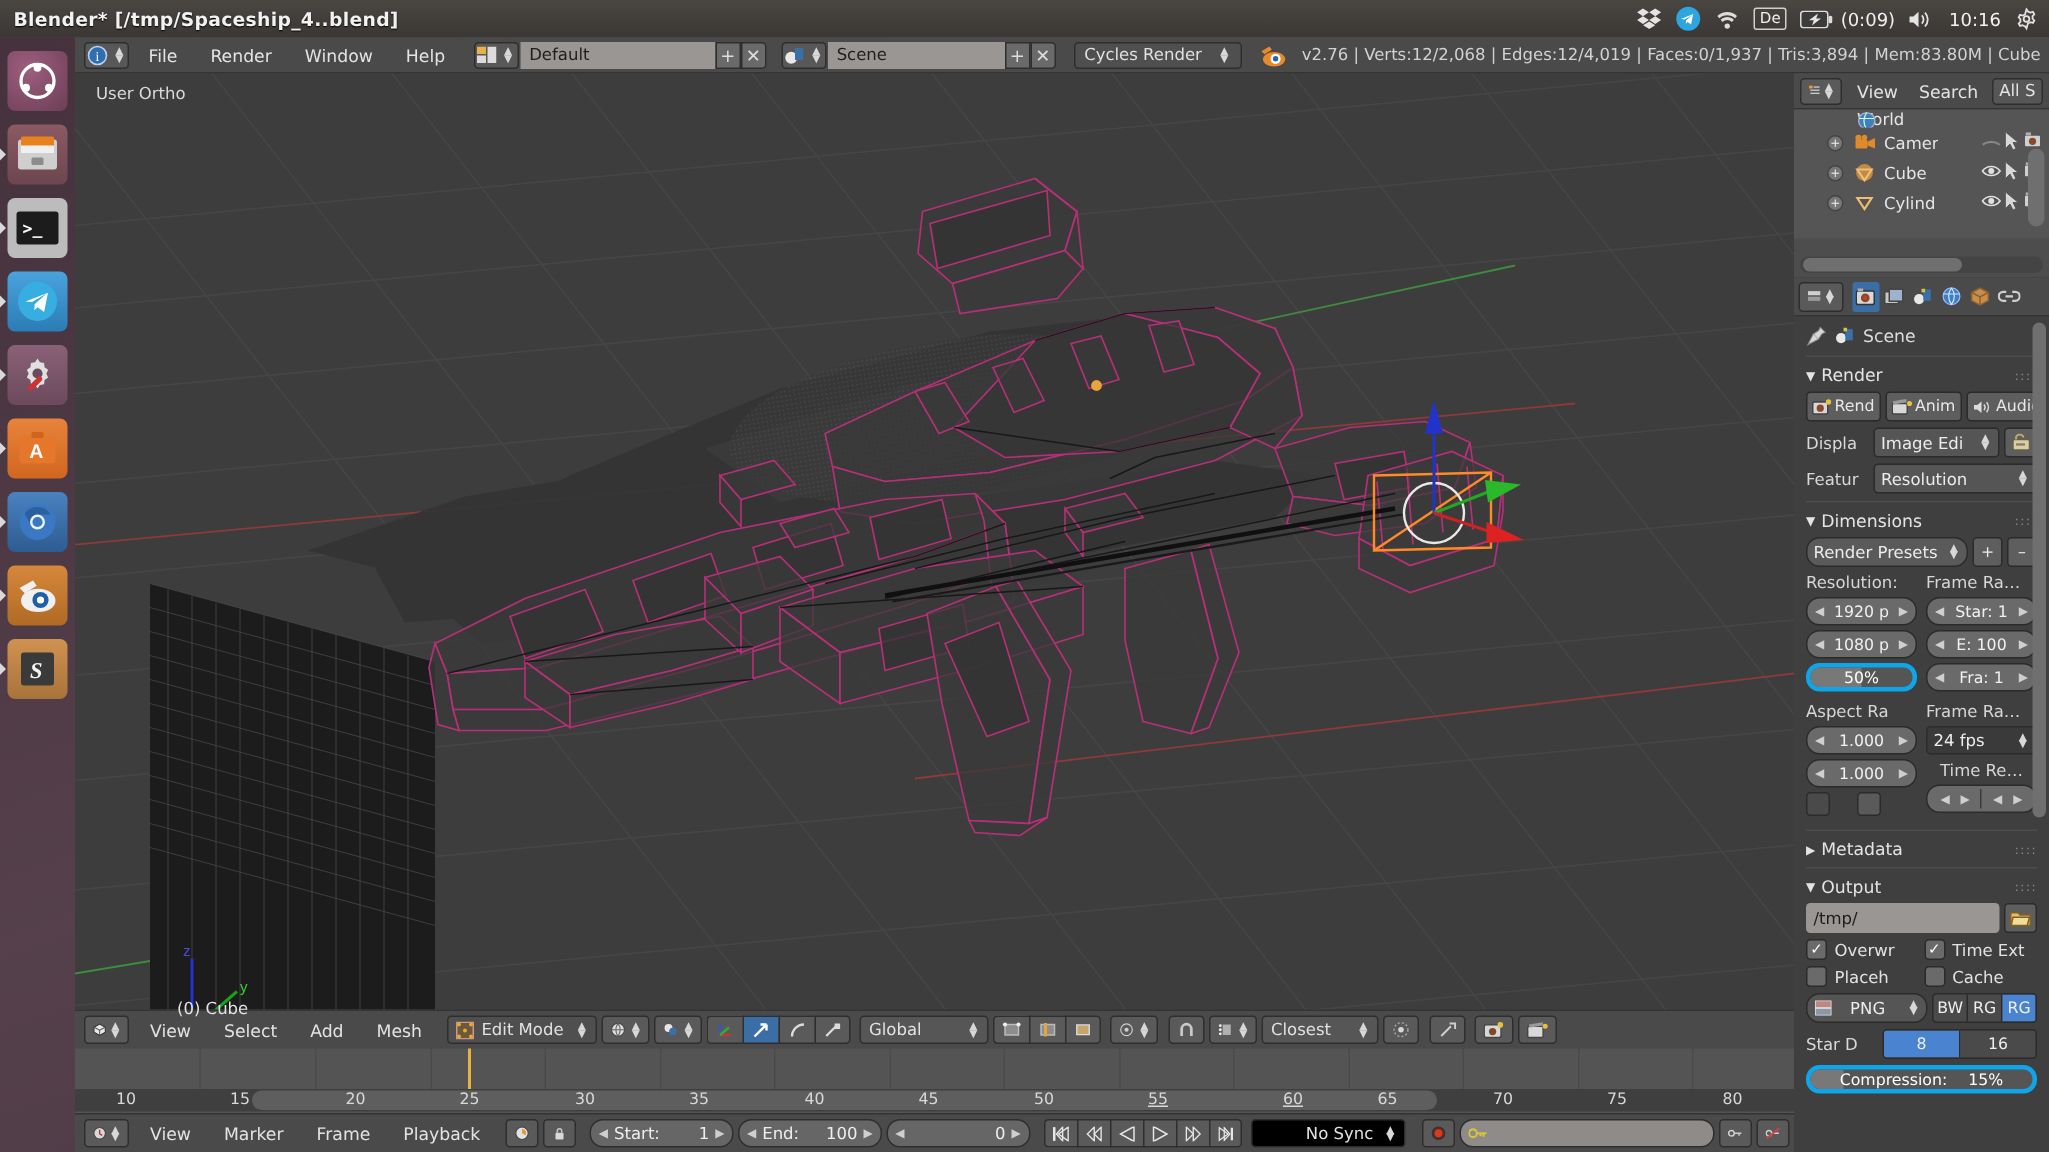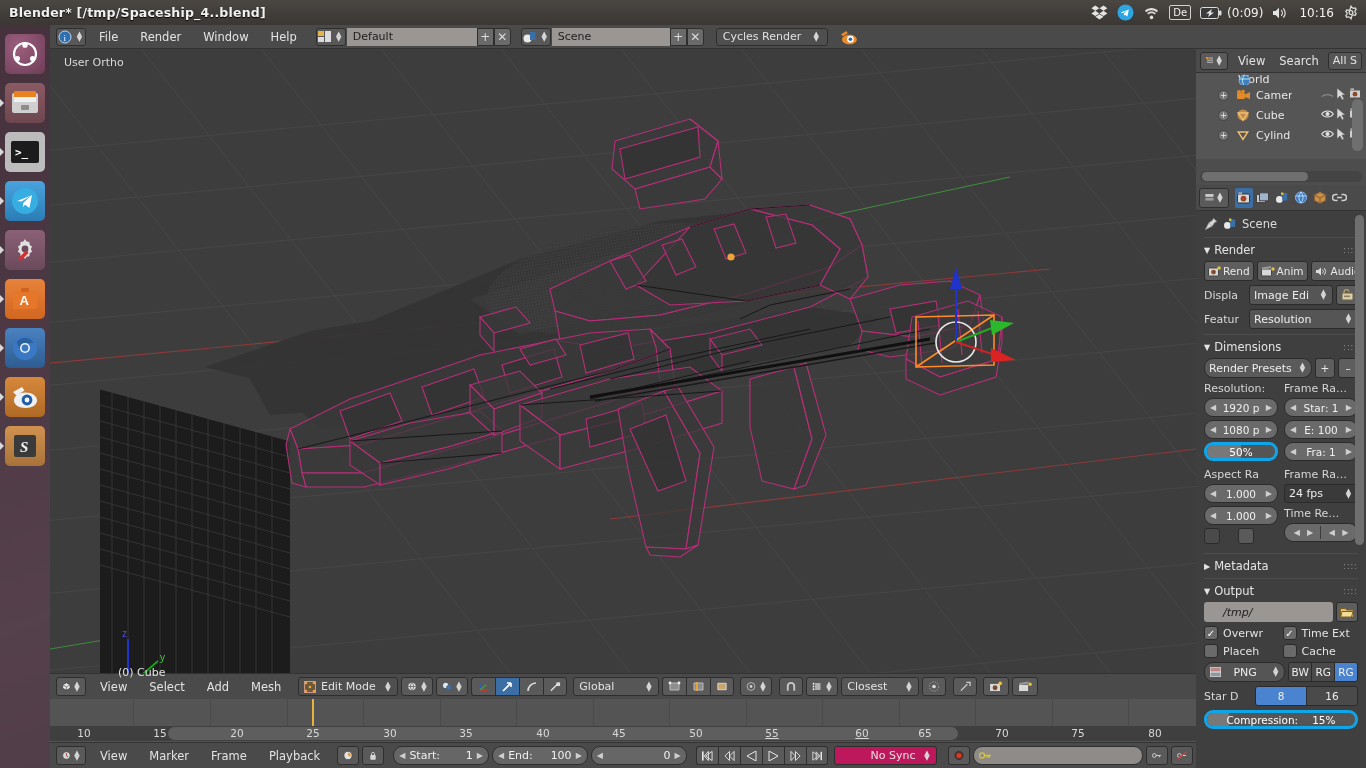--- a/index.html
+++ b/index.html
@@ -154,21 +154,21 @@
   .ck { width:14px; height:14px; border-radius:3px; background:#6a6a6a;
     border:1px solid #2b2b2b; display:flex; align-items:center; justify-content:center;
     font-size:10px; color:#fff;}
   .segs { display:flex; border:1px solid #2b2b2b; border-radius:3px; overflow:hidden;
     height:20px; }
   .seg { flex:1; display:flex; align-items:center; justify-content:center;
     font-size:10.5px; color:#eee; background:#4a4a4a; border-right:1px solid #2b2b2b;}
   .seg:last-child{border-right:none;}
   .seg.on { background:#4a84d0; }
   .pathfield { height:20px; background:#999693; color:#1e1e1e; border-radius:3px;
-    display:flex; align-items:center; padding:0 19px; font-size:11px; flex:1;font-style:italic; }
+    display:flex; align-items:center; padding:0 5px; font-size:11px; flex:1; }
   #propscroll { position:absolute; right:2px; top:30px; width:9px; height:330px;
     background:#6f6f6f; border-radius:5px;}
 </style>
 </head>
 <body>
 
 <div id="desktop"></div>
 
 <div id="toppanel">
   <div id="wintitle">Blender* [/tmp/Spaceship_4..blend]</div>
@@ -339,20 +339,21 @@
     </div>
 
     <div style="margin-left:12px;display:flex;align-items:center;">
       <svg width="18" height="16" viewBox="0 0 18 16">
           <path d="M2 10.5C2 7.8 5.3 5.7 9.4 5.7s7.4 2.1 7.4 4.8-3.3 4.8-7.4 4.8S2 13.2 2 10.5z" fill="#e88a2a"></path>
           <circle cx="10.4" cy="10.2" r="3.4" fill="#fff"></circle>
           <circle cx="10.4" cy="10.2" r="1.8" fill="#2167ab"></circle>
           <path d="M1 5.2L6.3 2l1.6 2.2-5 3z" fill="#e88a2a"></path>
         </svg>
     </div>
+    <div id="statustext">v2.76 | Verts:12/2,068 | Edges:12/4,019 | Faces:0/1,937 | Tris:3,894 | Mem:83.80M | Cube</div>
   </div>
 
   <div id="viewport">
     <svg width="1146" height="648" viewBox="0 0 1146 648" style="position:absolute;left:0;top:0;">
       <defs>
         <pattern id="dotpat" width="3" height="3" patternUnits="userSpaceOnUse">
           <rect width="3" height="3" fill="#3a3a3a"></rect>
             <rect width="1" height="1" fill="#565656"></rect>
         </pattern>
         <linearGradient id="shadowg" x1="0" y1="0" x2="1" y2="1">
@@ -804,21 +805,21 @@
         </div>
         <div class="vhbtn" style="width:22px;">
           <svg width="12" height="10" viewBox="0 0 12 10">
               <polygon points="1,0 1,10 8,5" fill="none" stroke="#e6e6e6"></polygon>
               <polygon points="5,0 5,10 9.5,5" fill="none" stroke="#e6e6e6"></polygon>
               <rect x="10.2" y="0" width="1.8" height="10" fill="#e6e6e6"></rect>
             </svg>
         </div>
       </div>
 
-      <div class="vhbtn" style="width:104px;justify-content:space-between;background:#be185d;padding-left:36px;">
+      <div class="vhbtn" style="width:104px;justify-content:space-between;background:#000000;padding-left:36px;">
         <span>No Sync</span>
         <span class="spin">▲<br>▼</span>
       </div>
 
       <div class="vhbtn" style="width:22px;margin-left:8px;">
         <svg width="13" height="13" viewBox="0 0 13 13">
             <circle cx="6.5" cy="6.5" r="5.4" fill="#5a2a2a" stroke="#333"></circle>
             <circle cx="6.5" cy="6.5" r="3.4" fill="#d93a1a"></circle>
           </svg>
       </div>
@@ -1168,21 +1169,21 @@
                 <div class="ck" style="width:16px;height:16px;background:#4a4a4a;"></div>
                 <div class="ck" style="width:16px;height:16px;background:#5a5a5a;"></div>
               </div>
             </div>
             <div class="pcol">
               <div class="colhdr">Frame Ra…</div>
               <div class="pdrop darkdrop" style="height:19px;margin-bottom:4px;">
                 <span>24 fps</span>
                 <span class="spin">▲<br>▼</span>
               </div>
-              <div class="colhdr" style="">Time Re…</div>
+              <div class="colhdr" style="text-align:center;">Time Re…</div>
               <div class="vfield" style="justify-content:space-around;">
                 <span class="arrw">◀</span>
                 <span class="arrw">▶</span>
                 <span style="width:1px;height:13px;background:#3a3a3a;"></span>
                 <span class="arrw">◀</span>
                 <span class="arrw">▶</span>
               </div>
             </div>
           </div>
         </div>

